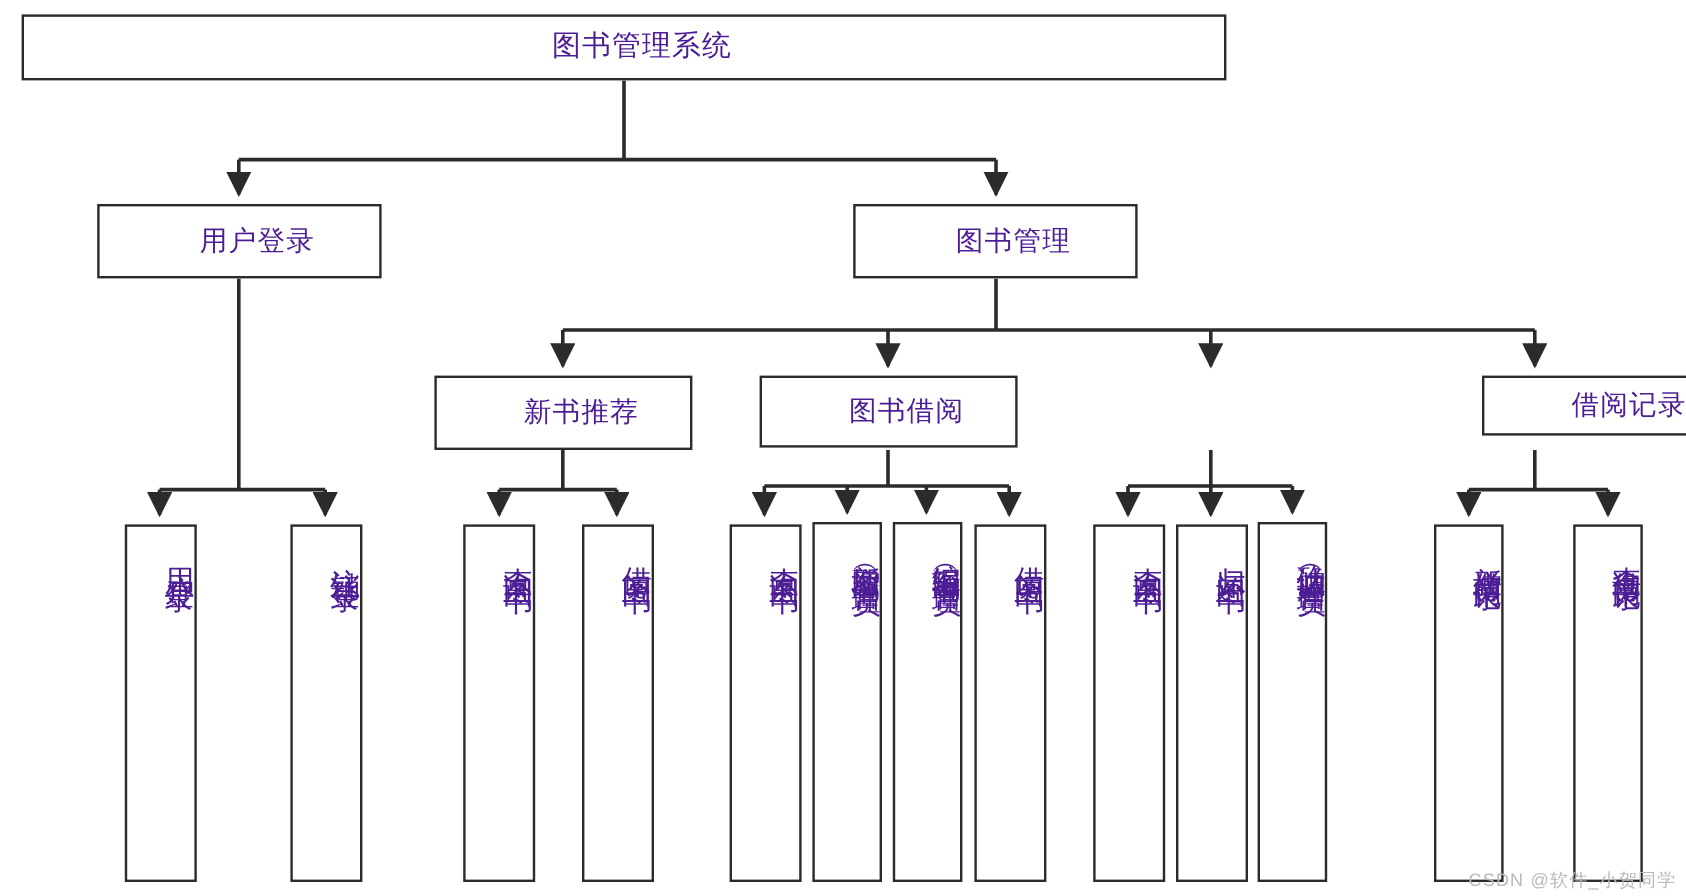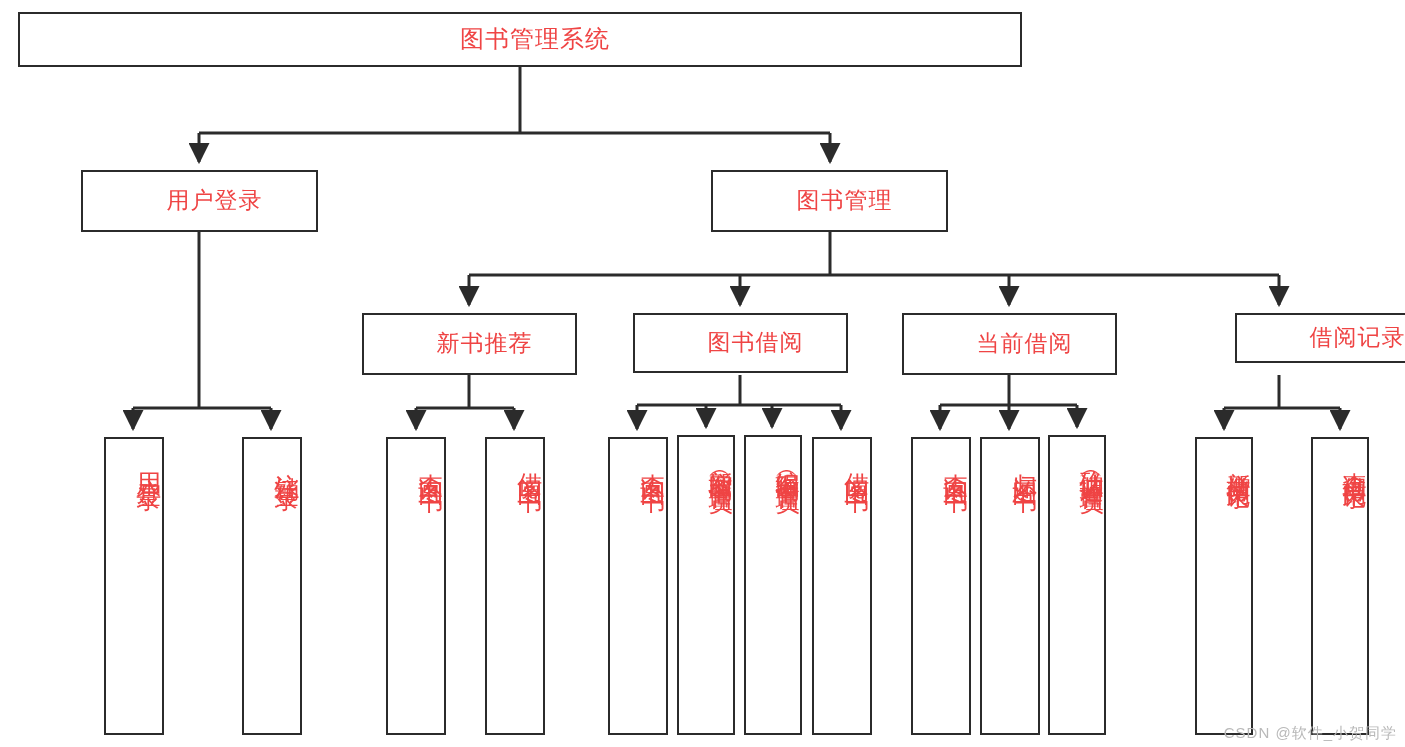--- a/index.html
+++ b/index.html
@@ -12,21 +12,21 @@
   #diagram-root{position:relative;width:1405px;height:747px;}
   svg.lines{position:absolute;left:0;top:0;width:1405px;height:747px;}
   .node{
     position:absolute;
     box-sizing:border-box;
     background:#ffffff;
     border:2.5px solid #2b2b2b;
     display:flex;
     align-items:center;
     justify-content:center;
-    color:#ef4444;
+    color:#4c1d95;
     padding-left:30px;
   }
   .node .label{
     display:block;
     white-space:pre;
     letter-spacing:1px;
   }
   .node.h .label{font-size:23px;line-height:1.1;}
   .node.root .label{font-size:24px;}
   .node.v{
@@ -118,23 +118,20 @@
   <div class="node h" style="left:362px;top:313px;width:215px;height:62px;">
     <span class="label">新书推荐</span>
   </div>
 
   <div class="node h" style="left:711px;top:170px;width:237px;height:62px;">
     <span class="label">图书管理</span>
   </div>
   <div class="node h" style="left:633px;top:313px;width:215px;height:60px;">
     <span class="label">图书借阅</span>
   </div>
-  <div class="node h" style="left:902px;top:313px;width:215px;height:62px;">
-    <span class="label">当前借阅</span>
-  </div>
   <div class="node h" style="left:1235px;top:313px;width:215px;height:50px;">
     <span class="label">借阅记录</span>
   </div>
 
   <div class="node v" style="left:104px;top:437px;width:60px;height:298px;">
     <span class="label">用户登录</span>
   </div>
   <div class="node v" style="left:242px;top:437px;width:60px;height:298px;">
     <span class="label">注销登录</span>
   </div>

